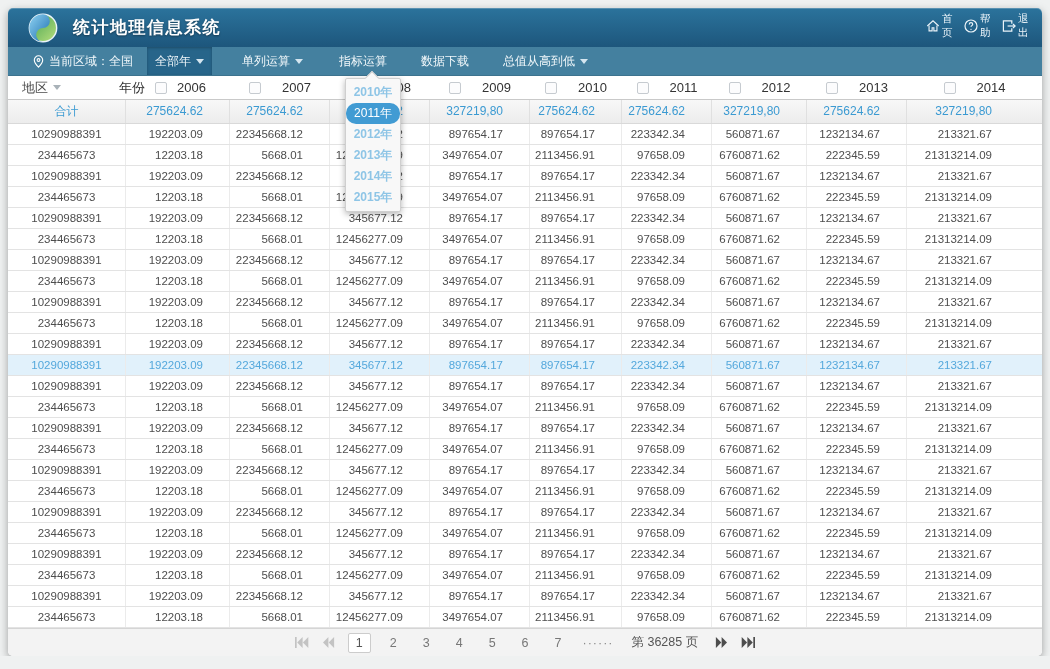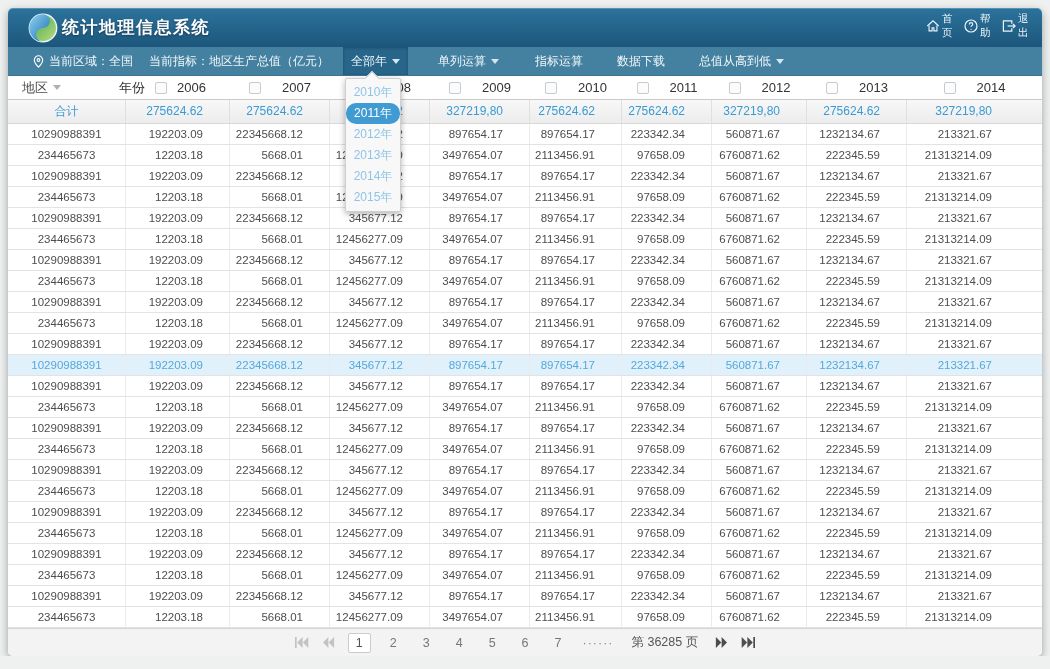--- a/index.html
+++ b/index.html
@@ -9,21 +9,21 @@
     --dd-selected-bg:#419bd3; --dd-option-text:#8ec5e6;
     --cols:118px 104px 100px 100px 100px 92px 90px 95px 100px 1fr;
   }
   *{margin:0;padding:0;box-sizing:border-box;}
   body{background:#eff1f1;font-family:"Liberation Sans","DejaVu Sans",sans-serif;}
   .window{position:relative;width:1034px;height:648px;margin:8px auto 0;background:#fff;
     border-radius:5px;box-shadow:0 3px 9px rgba(0,0,0,.35);}
   
   .topbar{position:relative;height:39px;background:linear-gradient(var(--topbar-top),var(--topbar-bottom));
     border-radius:5px 5px 0 0;display:flex;align-items:center;box-shadow:inset 0 1px 0 rgba(255,255,255,.22);}
-  .brand{display:flex;align-items:center;padding-left:20px;gap:4px;}
+  .brand{display:flex;align-items:center;padding-left:20px;gap:15px;}
   .logo svg{width:30px;height:30px;display:block;}
   .app-title{color:#fff;font-size:17px;font-weight:bold;letter-spacing:1.5px;text-shadow:0 1px 2px rgba(0,0,0,.4);}
   .mainnav{position:absolute;left:503px;top:0;height:39px;display:flex;align-items:stretch;}
   .nav-item{display:flex;align-items:center;padding:0 19px;color:#dceaf3;font-size:13.5px;cursor:pointer;}
   .nav-item.active{background:var(--active-tab-bg);color:var(--accent-green);gap:5px;box-shadow:inset 0 2px 4px rgba(0,0,0,.28);}
   .diamond{font-size:9px;line-height:1;}
   .quicklinks{position:absolute;right:12px;top:4px;display:flex;gap:10px;}
   .qlink{display:flex;flex-direction:row;align-items:center;gap:2px;color:#ecf4f9;font-size:10.5px;cursor:pointer;width:28px;}
   .qlink svg{width:14px;height:14px;display:block;}
   
@@ -66,21 +66,21 @@
   .pg-icon.disabled{color:#c3c3c3;}
   .pg-num{padding:2px 7px;cursor:pointer;}
   .pg-num.current{background:#fff;border:1px solid #ccc;border-radius:2px;color:#555;cursor:default;}
   .pg-ellipsis{color:#8a8a8a;letter-spacing:1px;margin:0 2px;}
   .pg-total{color:#555;margin:0 4px;}
   
   .year-dropdown{position:absolute;left:337px;top:70px;width:56px;background:#f8f8f8;border:1px solid #cfcfcf;
     border-radius:2px;box-shadow:0 2px 6px rgba(0,0,0,.3);z-index:40;padding:3px 0;}
   .dd-caret{position:absolute;top:-6px;left:21px;width:10px;height:10px;background:#f8f8f8;
     border-left:1px solid #cfcfcf;border-top:1px solid #cfcfcf;transform:rotate(45deg);}
-  .dd-opt{position:relative;height:21px;line-height:21px;text-align:center;font-size:12px;color:var(--dd-option-text);cursor:pointer;}
+  .dd-opt{position:relative;height:21px;line-height:21px;text-align:center;font-size:12px;color:var(--dd-option-text);cursor:pointer;font-weight:bold;}
   .dd-opt.selected{background:var(--dd-selected-bg);color:#fff;font-weight:normal;border-radius:10px;}
 </style>
 </head>
 <body>
 
 <div class="window">
 
   <header class="topbar">
     <div class="brand">
       <span class="logo">
@@ -136,23 +136,20 @@
 
   <div class="toolbar">
     <div class="tb-info" id="tb-region">
       <span>
           <svg viewBox="0 0 11 13" fill="none" stroke="#fff" stroke-width="1.1">
         <path d="M5.5.8a4.2 4.2 0 0 1 4.2 4.2c0 3-4.2 7.2-4.2 7.2S1.3 8 1.3 5A4.2 4.2 0 0 1 5.5.8z"></path>
             <circle cx="5.5" cy="5" r="1.4"></circle>
           </svg>
         </span>
       <span>当前区域：全国</span>
-    </div>
-    <div class="tb-info" id="tb-indicator">
-      <span>当前指标：地区生产总值（亿元）</span>
     </div>
     <button class="tb-btn" id="tb-year">
       <span>全部年</span>
       <span class="caret-down"></span>
     </button>
     <button class="tb-btn" id="tb-colop">
       <span>单列运算</span>
       <span class="caret-down"></span>
     </button>
     <button class="tb-btn" id="tb-indop">

